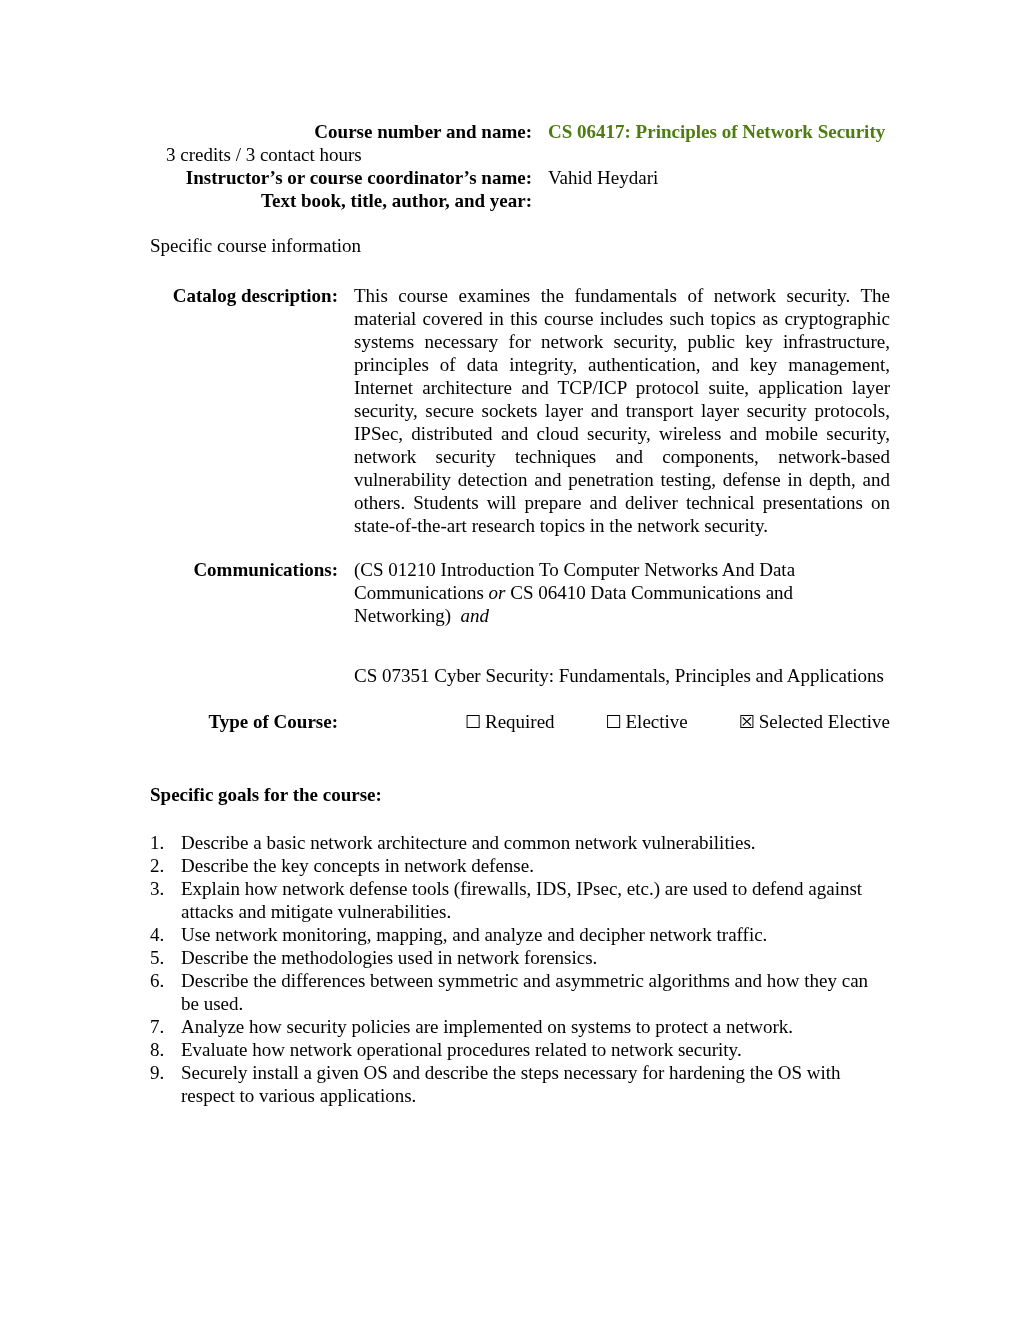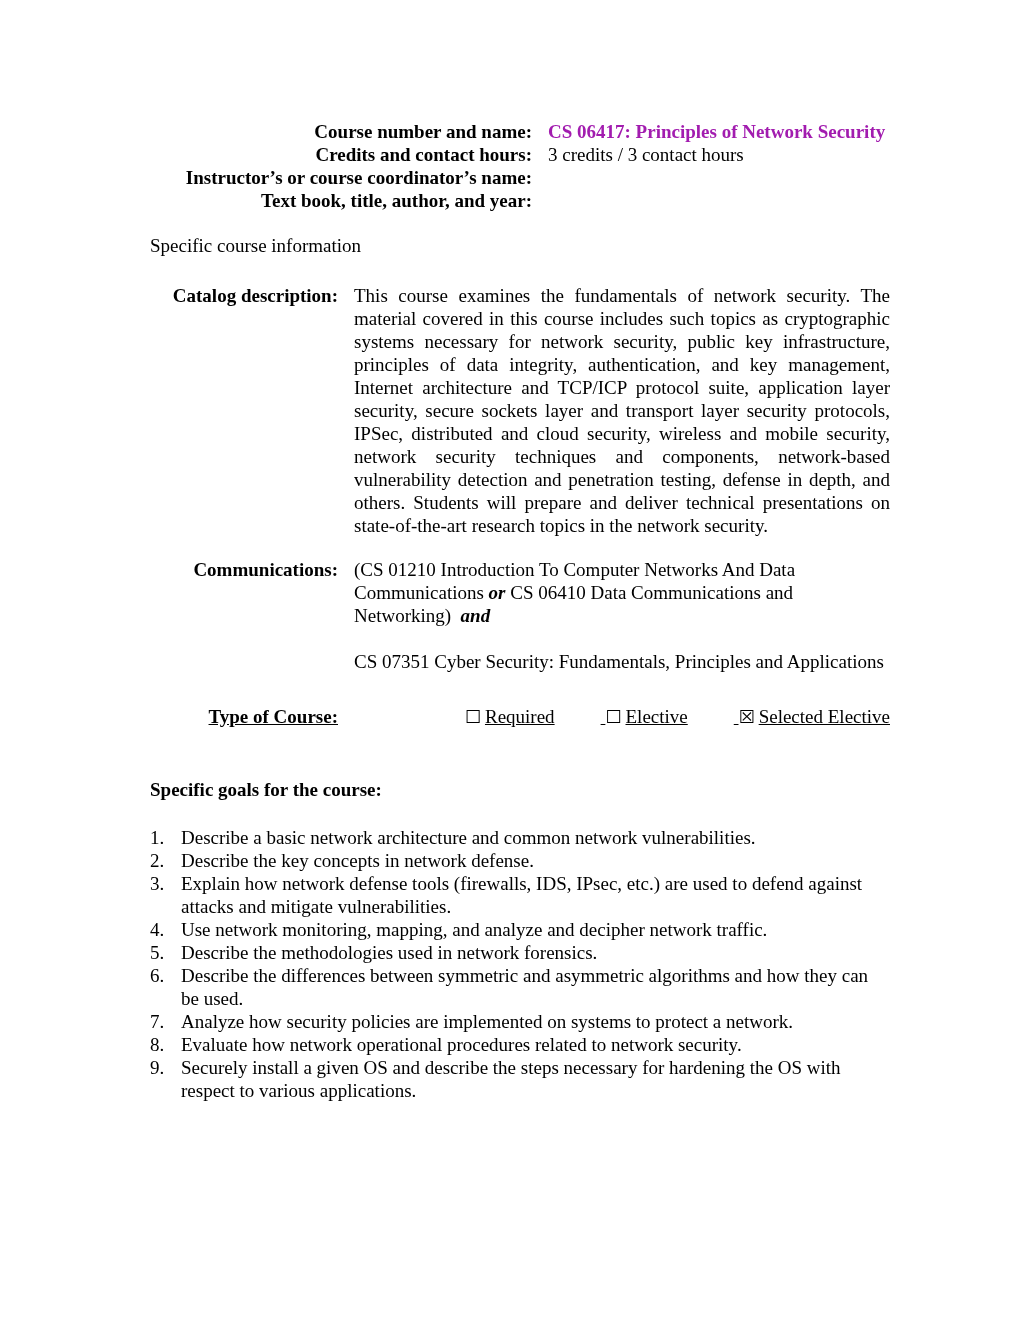--- a/index.html
+++ b/index.html
@@ -46,24 +46,24 @@
   }
   .lbl-row .row-value {
     flex: 1;
     padding-left: 16px;
   }
   .catalog-row { margin-top: 27px; }
   .catalog-row .row-value { text-align: justify; }
 
   .prereq-row { margin-top: 21px; }
   .prereq-p1 { white-space: pre-wrap; }
-  .prereq-p2 { margin-top: 23px; }
-  .bi { font-weight: bold; font-style: italic; }
+  .prereq-p2 { margin-top: 37px; }
+  .bi { font-weight: normal; font-style: italic; }
 
-  .type-row { margin-top: 32px; text-decoration: underline; }
+  .type-row { margin-top: 23px; }
   .type-row .row-value { padding-left: 7px; text-align: right; }
   .option { margin-right: 46px; white-space: nowrap; }
   .option:last-child { margin-right: 0; }
   .cb {
     font-family: "DejaVu Sans", sans-serif;
     font-size: 18px;
     display: inline-block;
     margin-right: 4px;
   }
 
@@ -76,28 +76,28 @@
   .goal-text { flex: 1; }
 </style>
 </head>
 <body>
 
 <div class="page">
 
   <div class="header-table">
     <div class="hdr-row">
       <div class="hdr-label">Course number and name:</div>
-      <div class="hdr-value title-red" style="color: #a21caf;">CS 06417: Principles of Network Security</div>
+      <div class="hdr-value title-red" style="color: #4d7c0f;">CS 06417: Principles of Network Security</div>
     </div>
     <div class="hdr-row">
-      <div class="hdr-label">Credits and contact hours:</div>
       <div class="hdr-value">3 credits / 3 contact hours</div>
     </div>
     <div class="hdr-row">
       <div class="hdr-label">Instructor’s or course coordinator’s name:</div>
+      <div class="hdr-value">Vahid Heydari</div>
     </div>
     <div class="hdr-row">
       <div class="hdr-label">Text book, title, author, and year:</div>
     </div>
   </div>
 
   <p class="section-plain">Specific course information</p>
 
   <div class="lbl-row catalog-row">
     <div class="row-label">Catalog description:</div>

